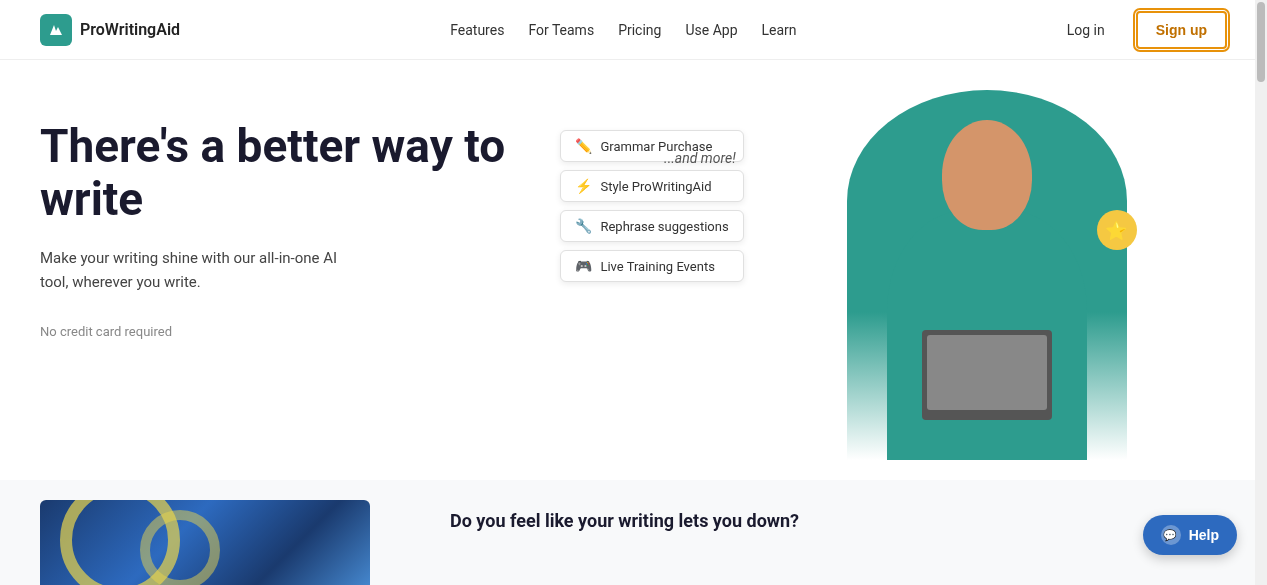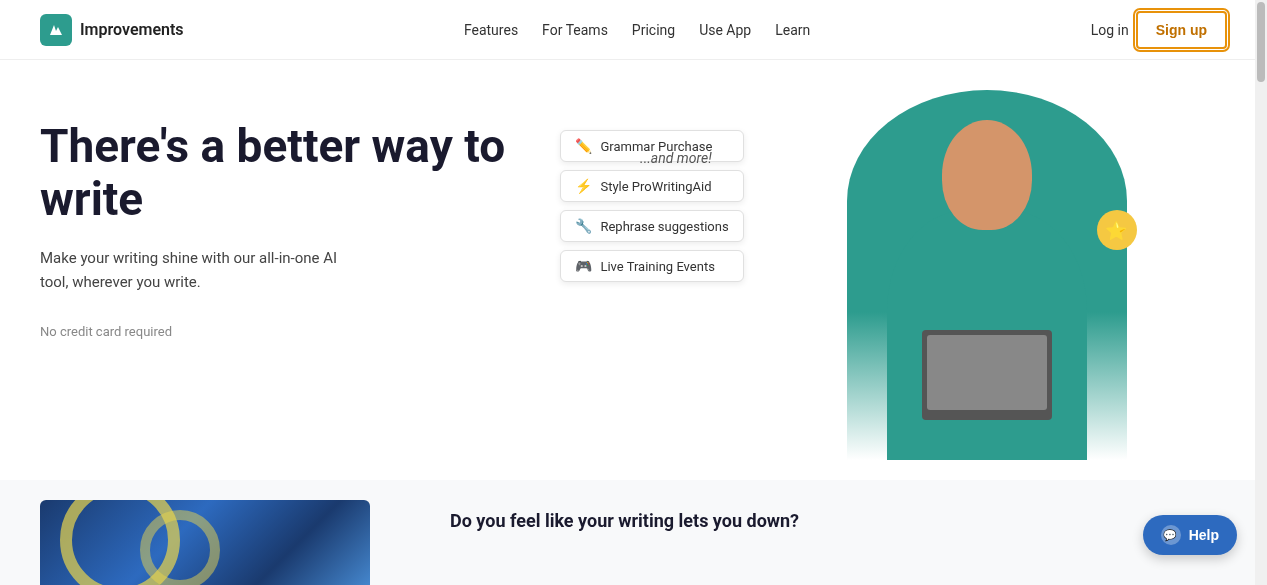--- a/index.html
+++ b/index.html
@@ -48,21 +48,21 @@
     }
     .nav-link {
       font-size: 14px;
       color: #333;
       cursor: pointer;
       text-decoration: none;
     }
     .nav-actions {
       display: flex;
       align-items: center;
-      gap: 7px;
+      gap: 31px;
     }
     .nav-login {
       font-size: 14px;
       color: #333;
       cursor: pointer;
     }
     .nav-signup {
       font-size: 14px;
       font-weight: 600;
       color: #c07000;
@@ -254,21 +254,21 @@
       color: #333;
       box-shadow: 0 2px 6px rgba(0,0,0,0.08);
       white-space: nowrap;
     }
     .pill-icon {
       font-size: 14px;
     }
 
     .and-more {
       position: absolute;
-      right: 32px;
+      right: 8px;
       top: 20px;
       font-size: 14px;
       color: #555;
       font-style: italic;
     }
 
     
     .bottom-section {
       background: #f8f9fa;
       padding: 20px 40px;
@@ -360,21 +360,21 @@
 </head>
 <body>
 
 <nav>
   <div class="nav-logo">
     <div class="logo-icon">
       <svg width="18" height="18" viewBox="0 0 18 18">
         <path d="M3 14 L7 4 L9 10 L11 6 L15 14 Z"></path>
       </svg>
     </div>
-    <span class="logo-text">Improvements</span>
+    <span class="logo-text">ProWritingAid</span>
   </div>
 
   <div class="nav-links">
     <a class="nav-link">Features</a>
     <a class="nav-link">For Teams</a>
     <a class="nav-link">Pricing</a>
     <a class="nav-link">Use App</a>
     <a class="nav-link">Learn</a>
   </div>
 

